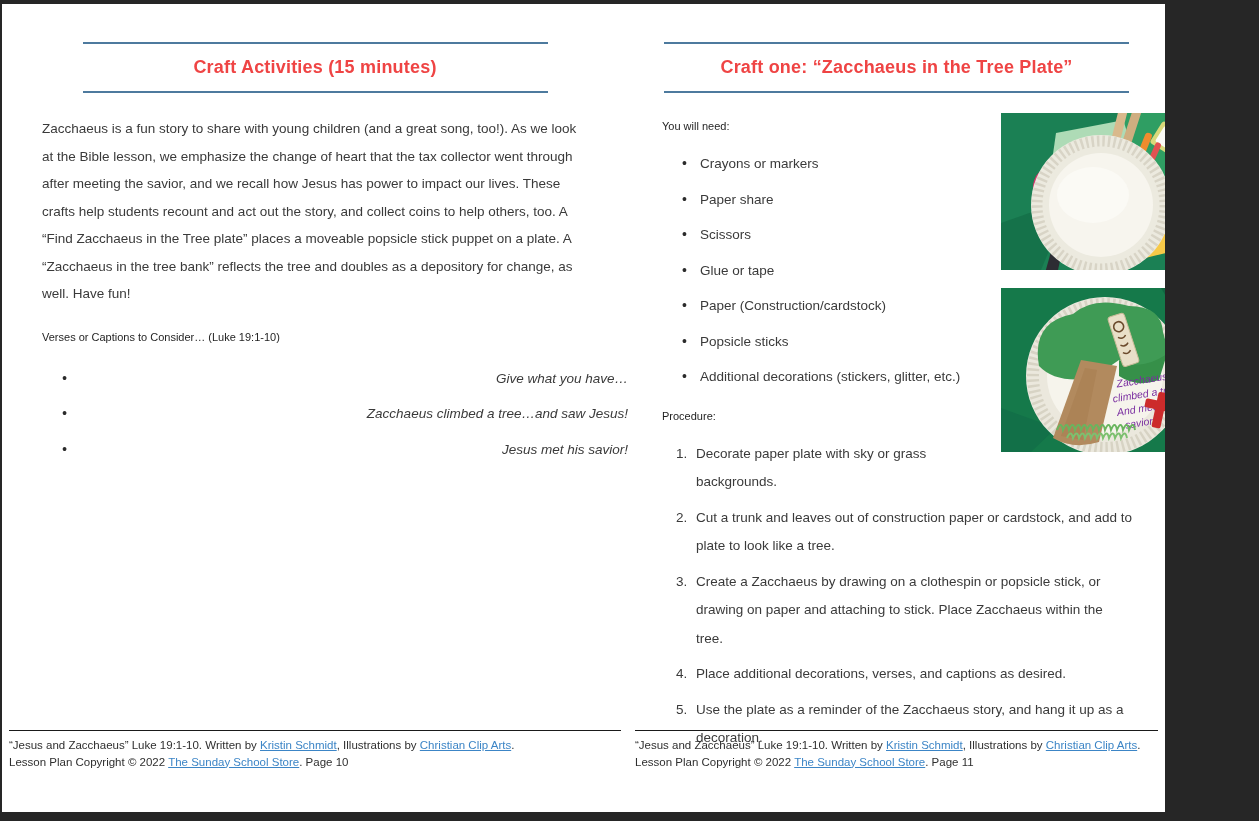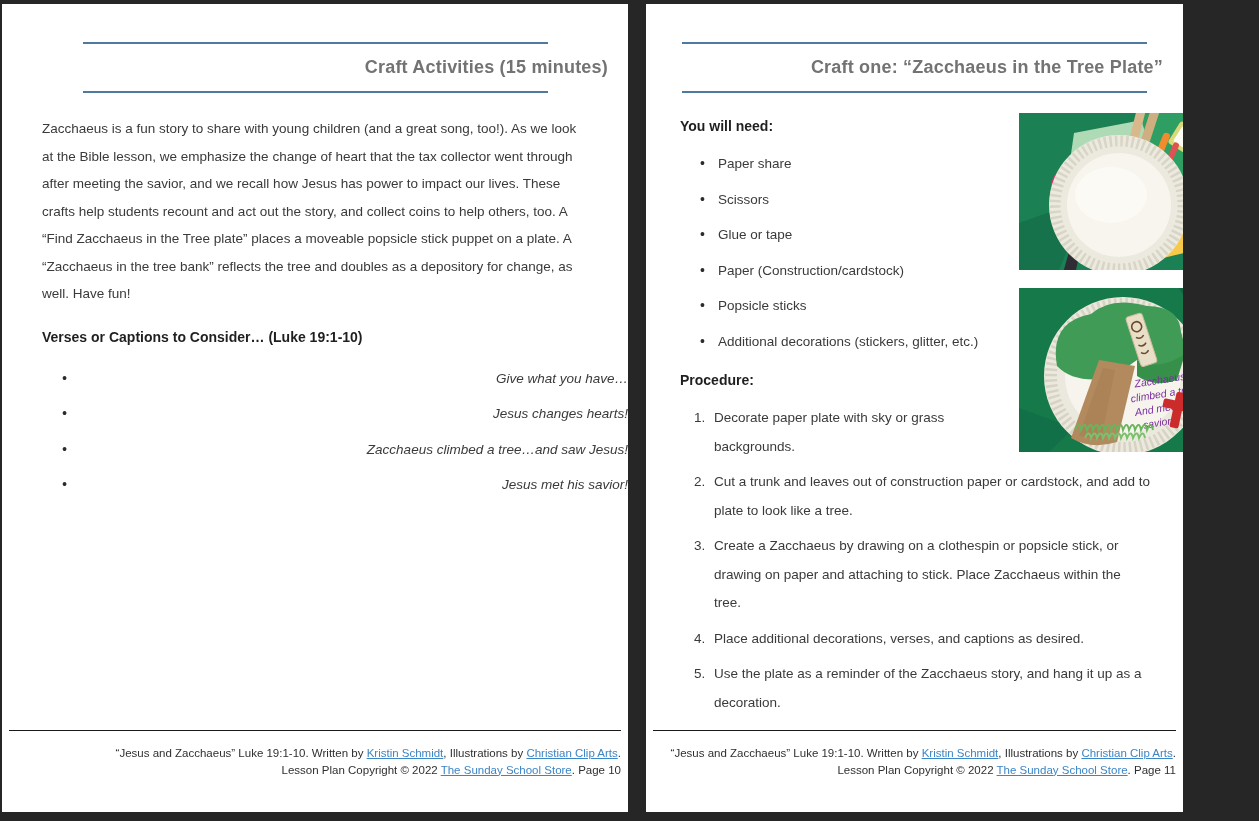--- a/index.html
+++ b/index.html
@@ -1,81 +1,81 @@
 <!DOCTYPE html>
 <html><head>
 <meta charset="utf-8">
 <style>
   html,body{margin:0;padding:0;background:#262626;}
   body{font-family:"Liberation Sans",sans-serif;}
   .viewer{position:relative;width:1259px;height:821px;background:#262626;overflow:hidden;}
   .page{position:absolute;top:4px;height:808px;background:#ffffff;overflow:hidden;}
   .page.left{left:2px;width:626px;}
-  .page.right{left:646px;width:537px;}
+  .page.right{left:628px;width:537px;}
   .rule{height:2px;background:#4d7a9e;margin:0 auto;width:465px;}
   .title-block{padding-top:38px;}
-  h1.page-title{margin:13px 20px;text-align:right;font-size:18px;font-weight:bold;color:#737373;letter-spacing:.2px;}
+  h1.page-title{margin:13px 20px;text-align:center;font-size:18px;font-weight:bold;color:#ef4444;letter-spacing:.2px;}
   .body-text{color:#3a3a3a;font-size:13.5px;line-height:27.5px;}
   .intro{margin:22px 38px 0 40px;width:548px;}
-  .bold-head{font-weight:bold;color:#1f1f1f;font-size:14px;line-height:27px;}
+  .bold-head{font-weight:normal;color:#1f1f1f;font-size:11px;line-height:27px;}
   .left .bold-head{margin:16px 40px 0;}
   .right .col{margin:20px 32px 0 34px;position:relative;}
   ul.plain, ol.plain{list-style:none;margin:10px 0 0 0;padding:0;}
   ul.plain li{position:relative;padding-left:38px;margin-bottom:8px;line-height:27.5px;}
   ul.plain li::before{content:"•";position:absolute;left:20px;top:0;color:#2b2b2b;font-size:14px;}
   .left ul.plain{margin-left:40px;margin-top:14px;text-align:right;}
   .left ul.plain li{font-style:italic;}
   ol.steps{counter-reset:step;margin:10px 0 0 0;padding:0;list-style:none;}
   ol.steps li{position:relative;counter-increment:step;padding-left:34px;margin-bottom:7px;line-height:28.5px;}
   ol.steps li::before{content:counter(step) ".";position:absolute;left:14px;top:0;color:#3a3a3a;}
   ol.steps li:first-child{max-width:300px;}
   ul.materials{max-width:330px;}
   .photo{position:absolute;border-radius:1px;}
   .photo svg{display:block;}
   .photo1{left:373px;top:109px;}
   .photo2{left:373px;top:284px;}
-  .footer{position:absolute;left:7px;right:7px;top:726px;border-top:1.5px solid #1a1a1a;padding-top:14px;text-align:right;color:#2f2f2f;font-size:11.5px;line-height:16.5px;}
+  .footer{position:absolute;left:7px;right:7px;top:726px;border-top:1.5px solid #1a1a1a;padding-top:6px;text-align:left;color:#2f2f2f;font-size:11.5px;line-height:16.5px;}
   .flink{color:#3c85c6;text-decoration:underline;cursor:pointer;}
   .hand{font-size:10.5px;fill:#7a2ea0;font-style:italic;}
 </style>
 </head>
 <body>
 
 <div class="viewer">
 
   <div class="page left">
     <div class="title-block">
       <div class="rule"></div>
       <h1 class="page-title">Craft Activities (15 minutes)</h1>
       <div class="rule"></div>
     </div>
     <p class="body-text intro">Zacchaeus is a fun story to share with young children (and a great song, too!). As we look at the Bible lesson, we emphasize the change of heart that the tax collector went through after meeting the savior, and we recall how Jesus has power to impact our lives. These crafts help students recount and act out the story, and collect coins to help others, too. A “Find Zacchaeus in the Tree plate” places a moveable popsicle stick puppet on a plate. A “Zacchaeus in the tree bank” reflects the tree and doubles as a depository for change, as well. Have fun!</p>
     <div class="bold-head">Verses or Captions to Consider… (Luke 19:1-10)</div>
     <ul class="plain body-text">
       <li>Give what you have…</li>
-      <li>Jesus changes hearts!</li>
       <li>Zacchaeus climbed a tree…and saw Jesus!</li>
       <li>Jesus met his savior!</li>
     </ul>
     <div class="footer">
       <div><span>“Jesus and Zacchaeus” Luke 19:1-10.  Written by </span><a class="flink">Kristin Schmidt</a><span>, Illustrations by </span><a class="flink">Christian Clip Arts</a><span>.</span></div>
       <div><span>Lesson Plan Copyright © 2022 </span><a class="flink">The Sunday School Store</a><span>. Page 10</span></div>
     </div>
   </div>
 
   <div class="page right">
     <div class="title-block">
       <div class="rule"></div>
       <h1 class="page-title">Craft one: “Zacchaeus in the Tree Plate”</h1>
       <div class="rule"></div>
     </div>
 
     <div class="col body-text">
       <div class="bold-head">You will need:</div>
       <ul class="plain materials">
+        <li>Crayons or markers</li>
         <li>Paper share</li>
         <li>Scissors</li>
         <li>Glue or tape</li>
         <li>Paper (Construction/cardstock)</li>
         <li>Popsicle sticks</li>
         <li>Additional decorations (stickers, glitter, etc.)</li>
       </ul>
       <div class="bold-head" style="margin-top:12px;">Procedure:</div>
       <ol class="steps">
         <li>Decorate paper plate with sky or grass backgrounds.</li>

